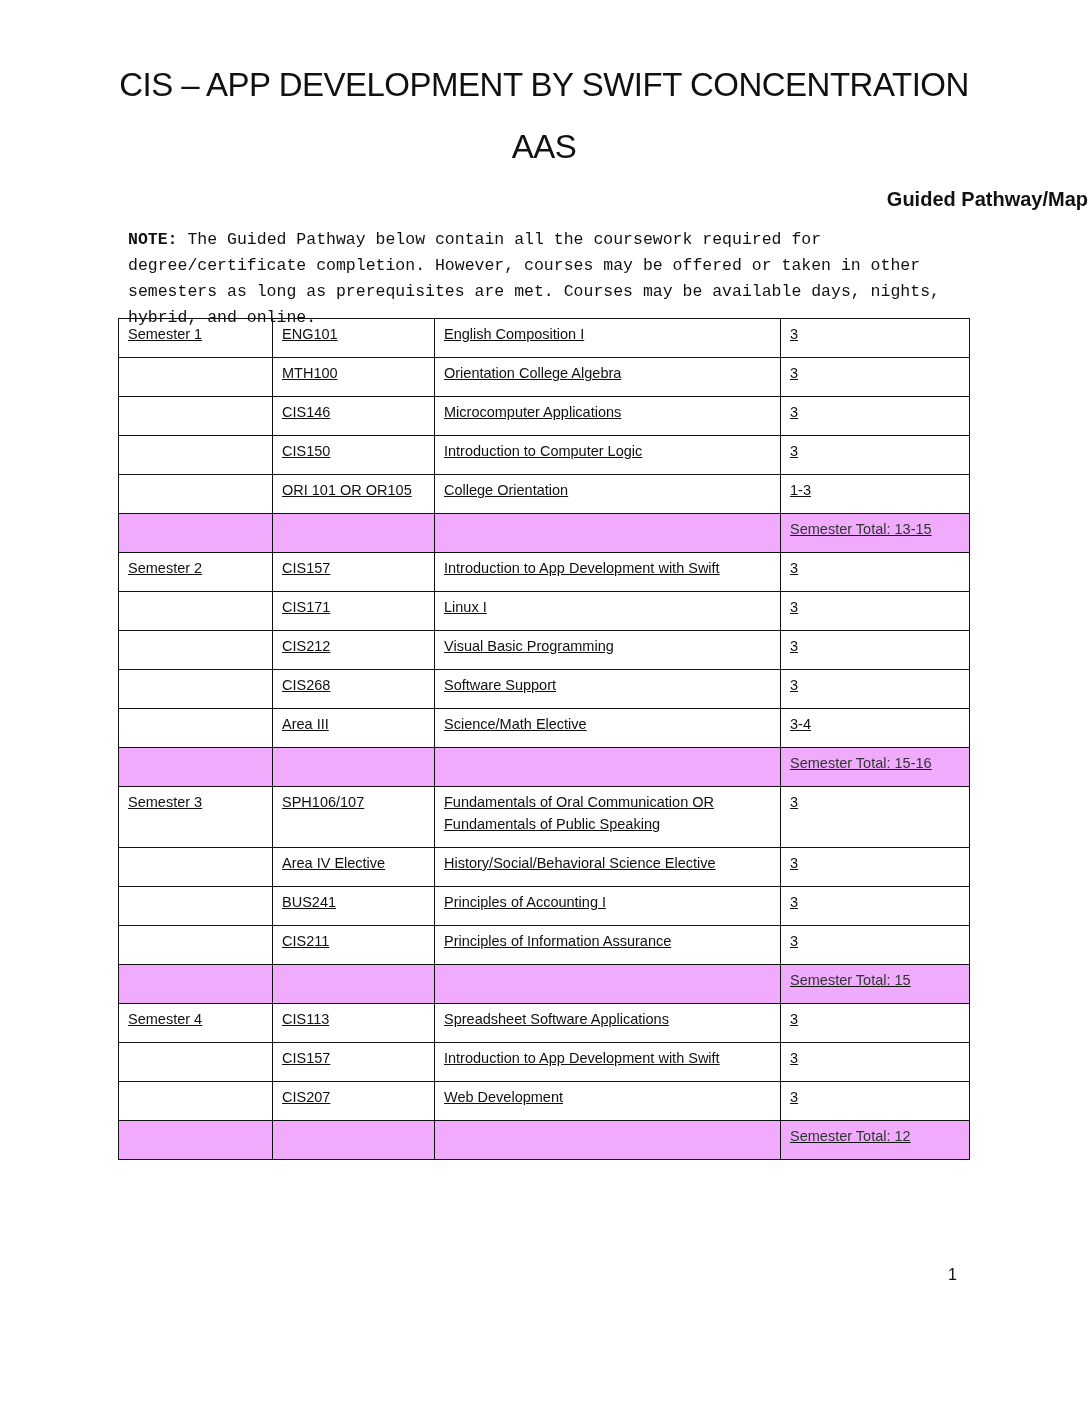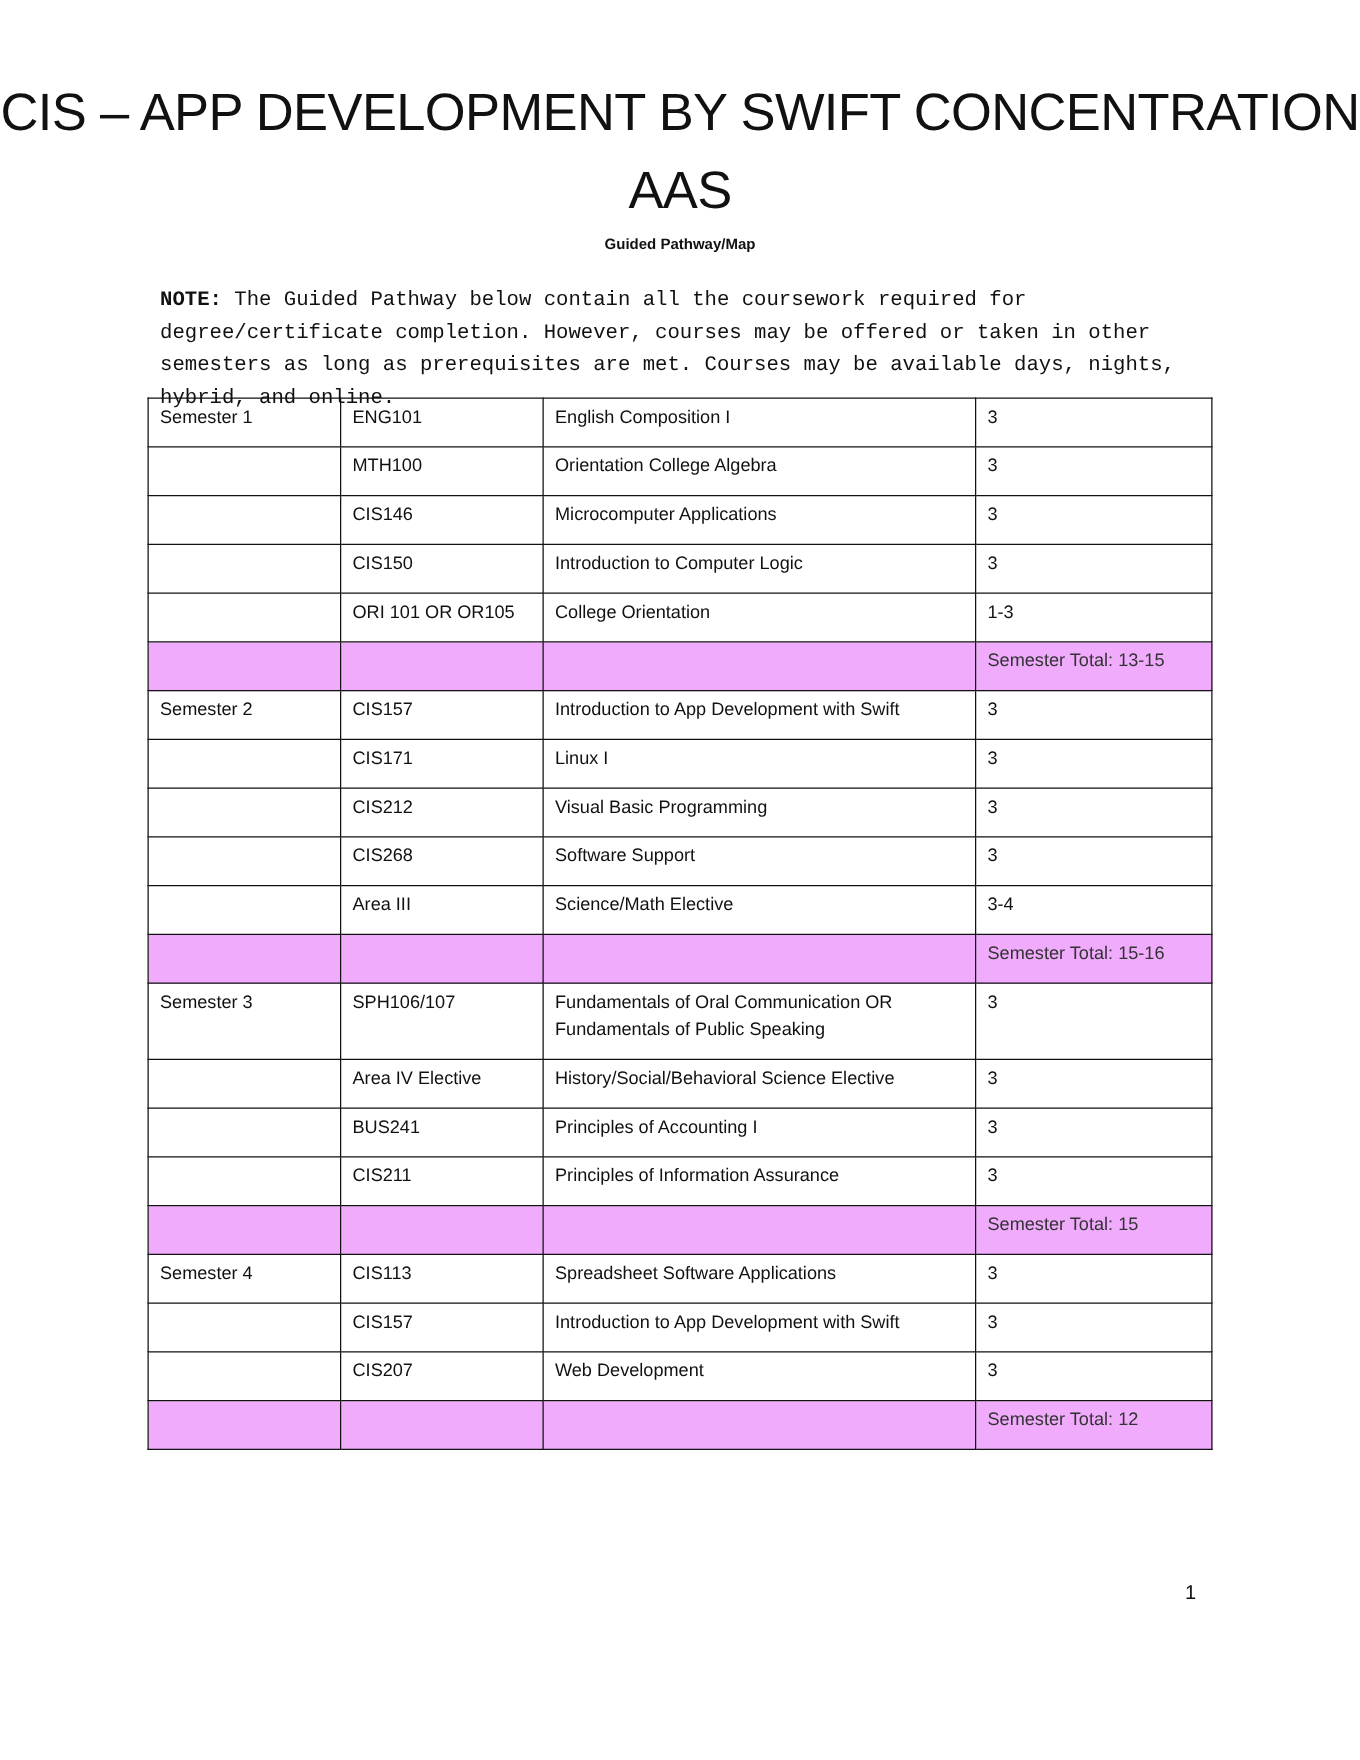--- a/index.html
+++ b/index.html
@@ -1,28 +1,28 @@
 <!DOCTYPE html>
 <html><head>
 <meta charset="utf-8">
 <style>
   html, body { margin: 0; padding: 0; background: #ffffff; }
   body { width: 1088px; height: 1408px; position: relative; overflow: hidden;
          font-family: "Liberation Sans", sans-serif; color: #111; }
   .title { position: absolute; left: 0; width: 1088px; text-align: center;
-           font-size: 42px; font-weight: normal; letter-spacing: -0.5px; }
+           font-size: 33px; font-weight: normal; letter-spacing: -0.5px; }
   .t1 { top: 66px; }
   .t2 { top: 128px; text-align: center; }
-  .subtitle { position: absolute; top: 188px; left: 0; width: 1088px; text-align: center;
-              font-size: 12px; font-weight: bold; }
+  .subtitle { position: absolute; top: 188px; left: 0; width: 1088px; text-align: right;
+              font-size: 20px; font-weight: bold; }
   .note { position: absolute; top: 227px; left: 128px; width: 830px;
           font-size: 16.5px; line-height: 26px; font-family: Liberation Mono, monospace; }
   .note b { font-weight: bold; }
   table.pathway { position: absolute; top: 318px; left: 118px; width: 852px;
-                  border-collapse: collapse; font-size: 14.5px; }
+                  border-collapse: collapse; font-size: 14.5px; text-decoration: underline; }
   table.pathway td { border: 1.5px solid #111; vertical-align: top; padding: 4px 9px 0 9px;
                      height: 34px; line-height: 22px; }
   table.pathway td.c1 { width: 135px; }
   table.pathway td.c2 { width: 143px; }
   table.pathway td.c3 { width: 327px; }
   table.pathway tr.total td { background: #f0abfc; color: #333; }
   table.pathway tr.tall td { height: 56px; }
   .page-num { position: absolute; top: 1266px; left: 948px; font-size: 16px; }
 </style>
 </head>

